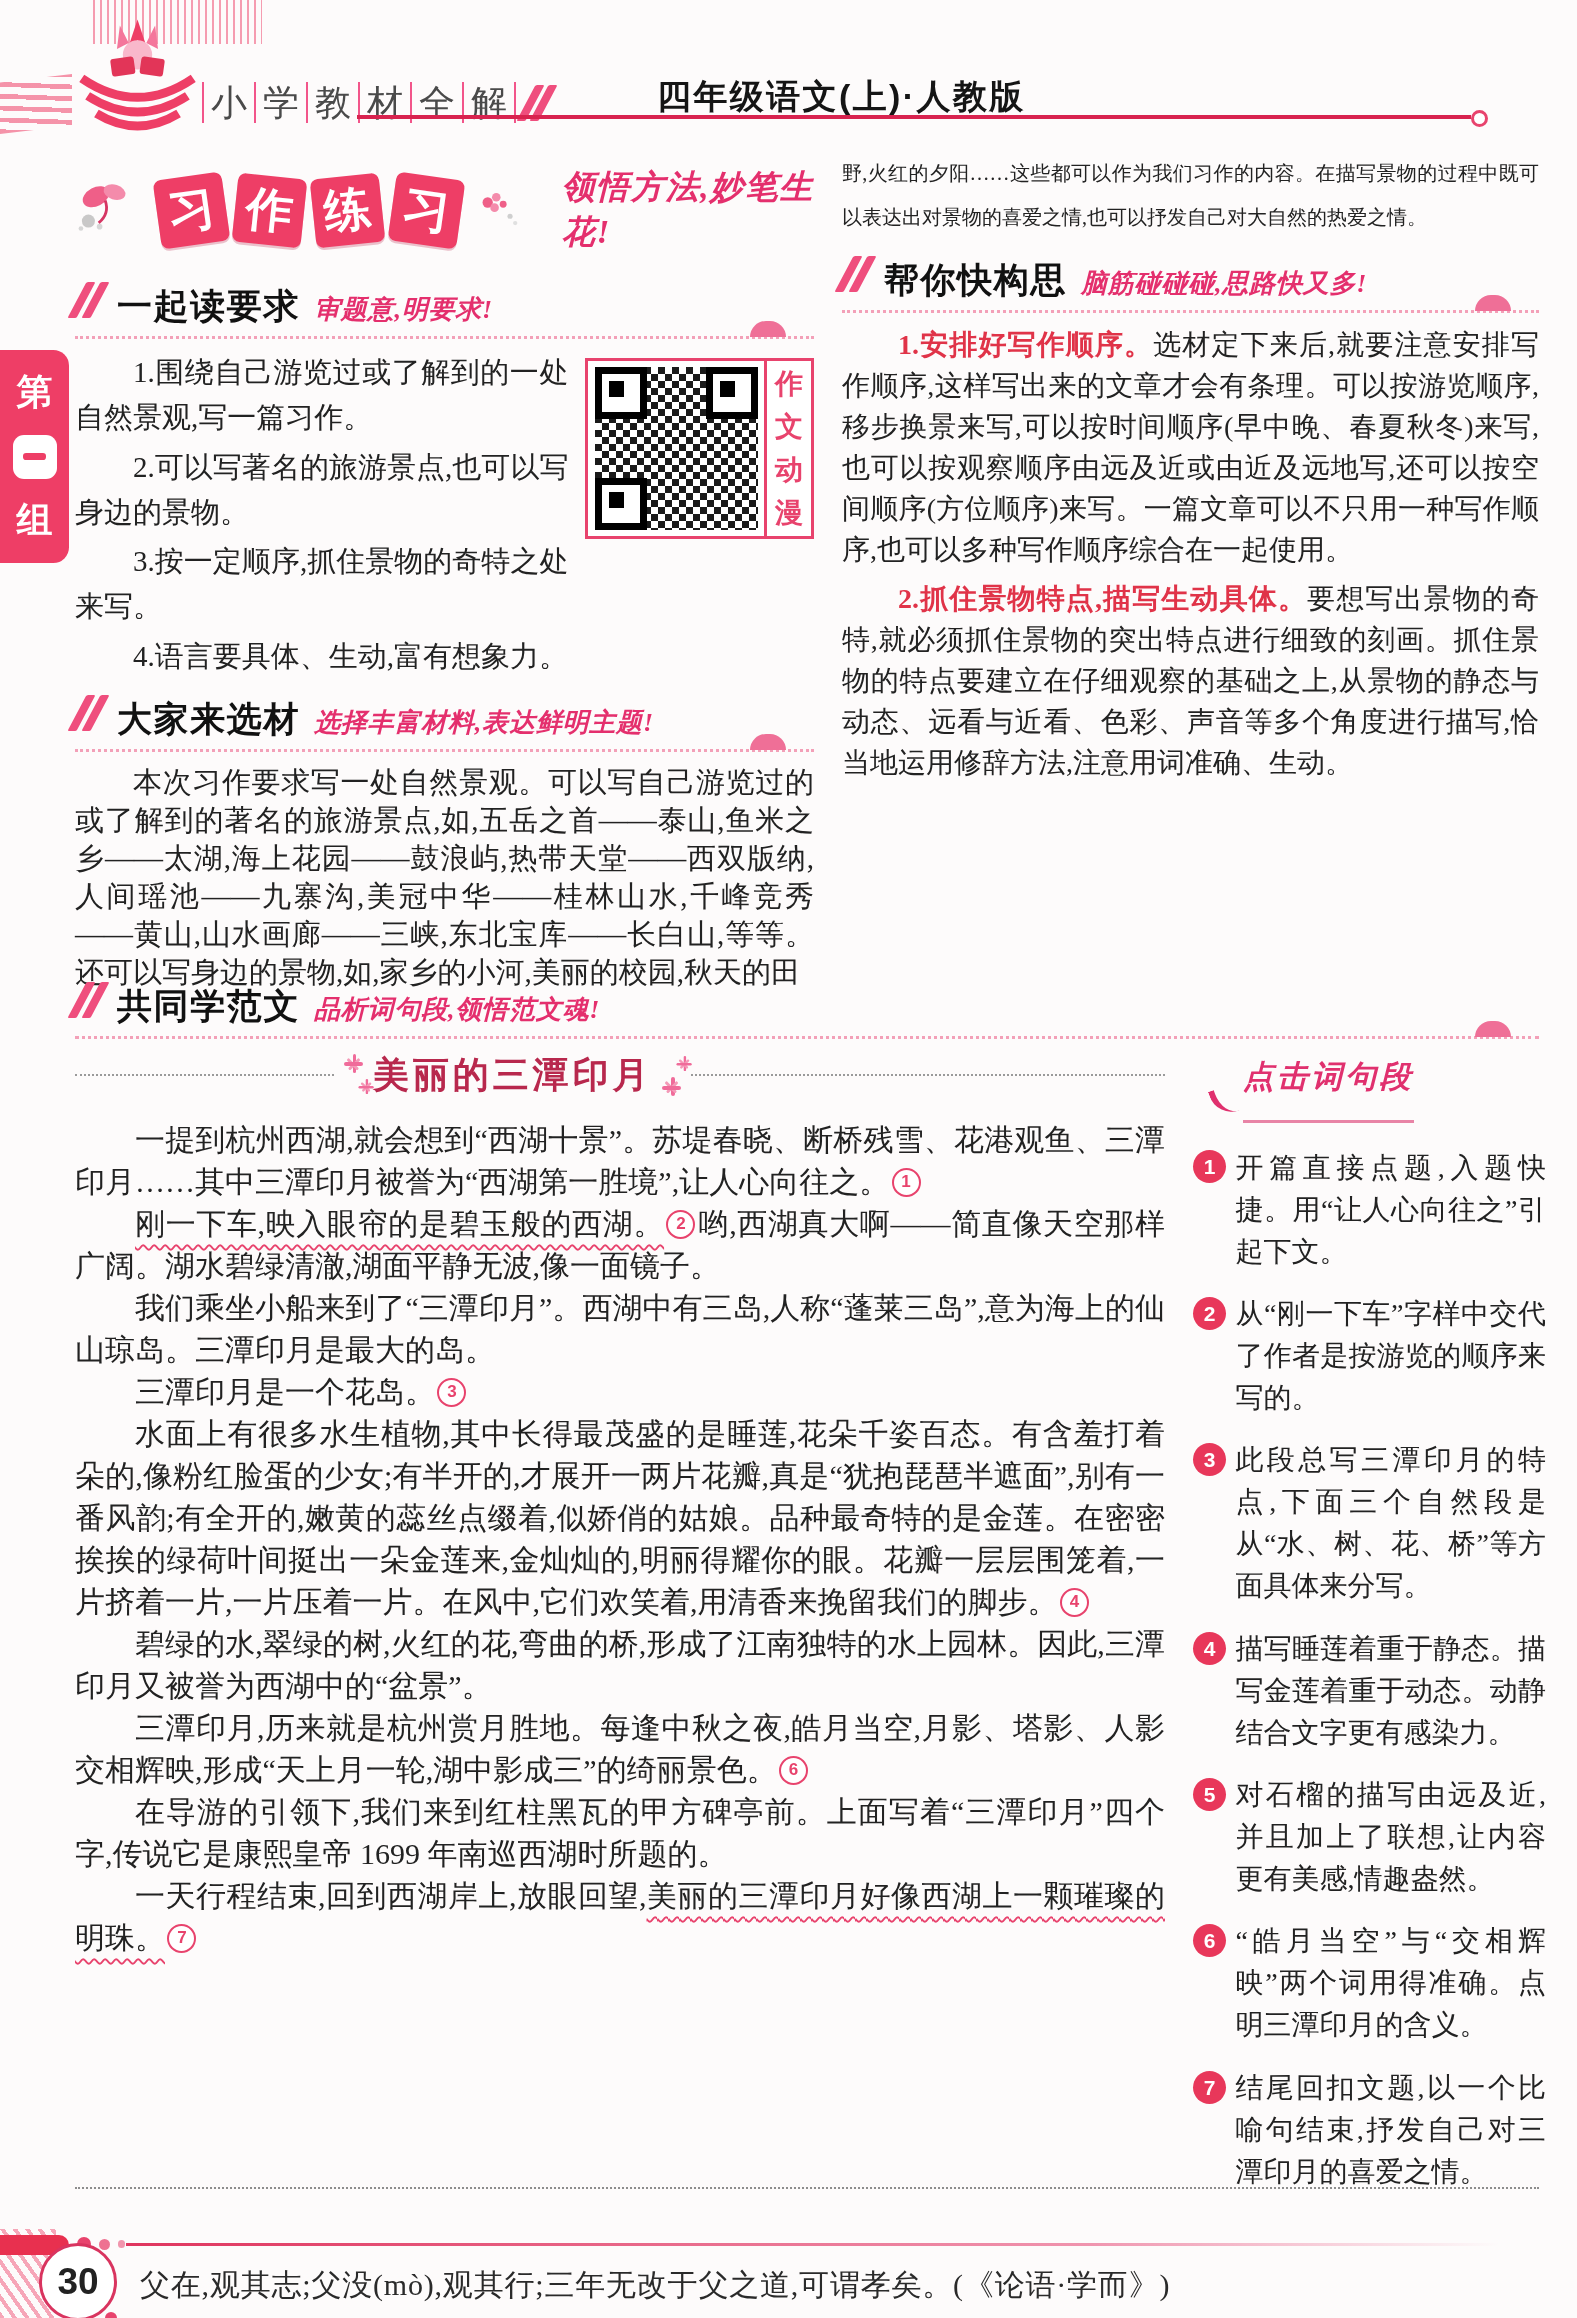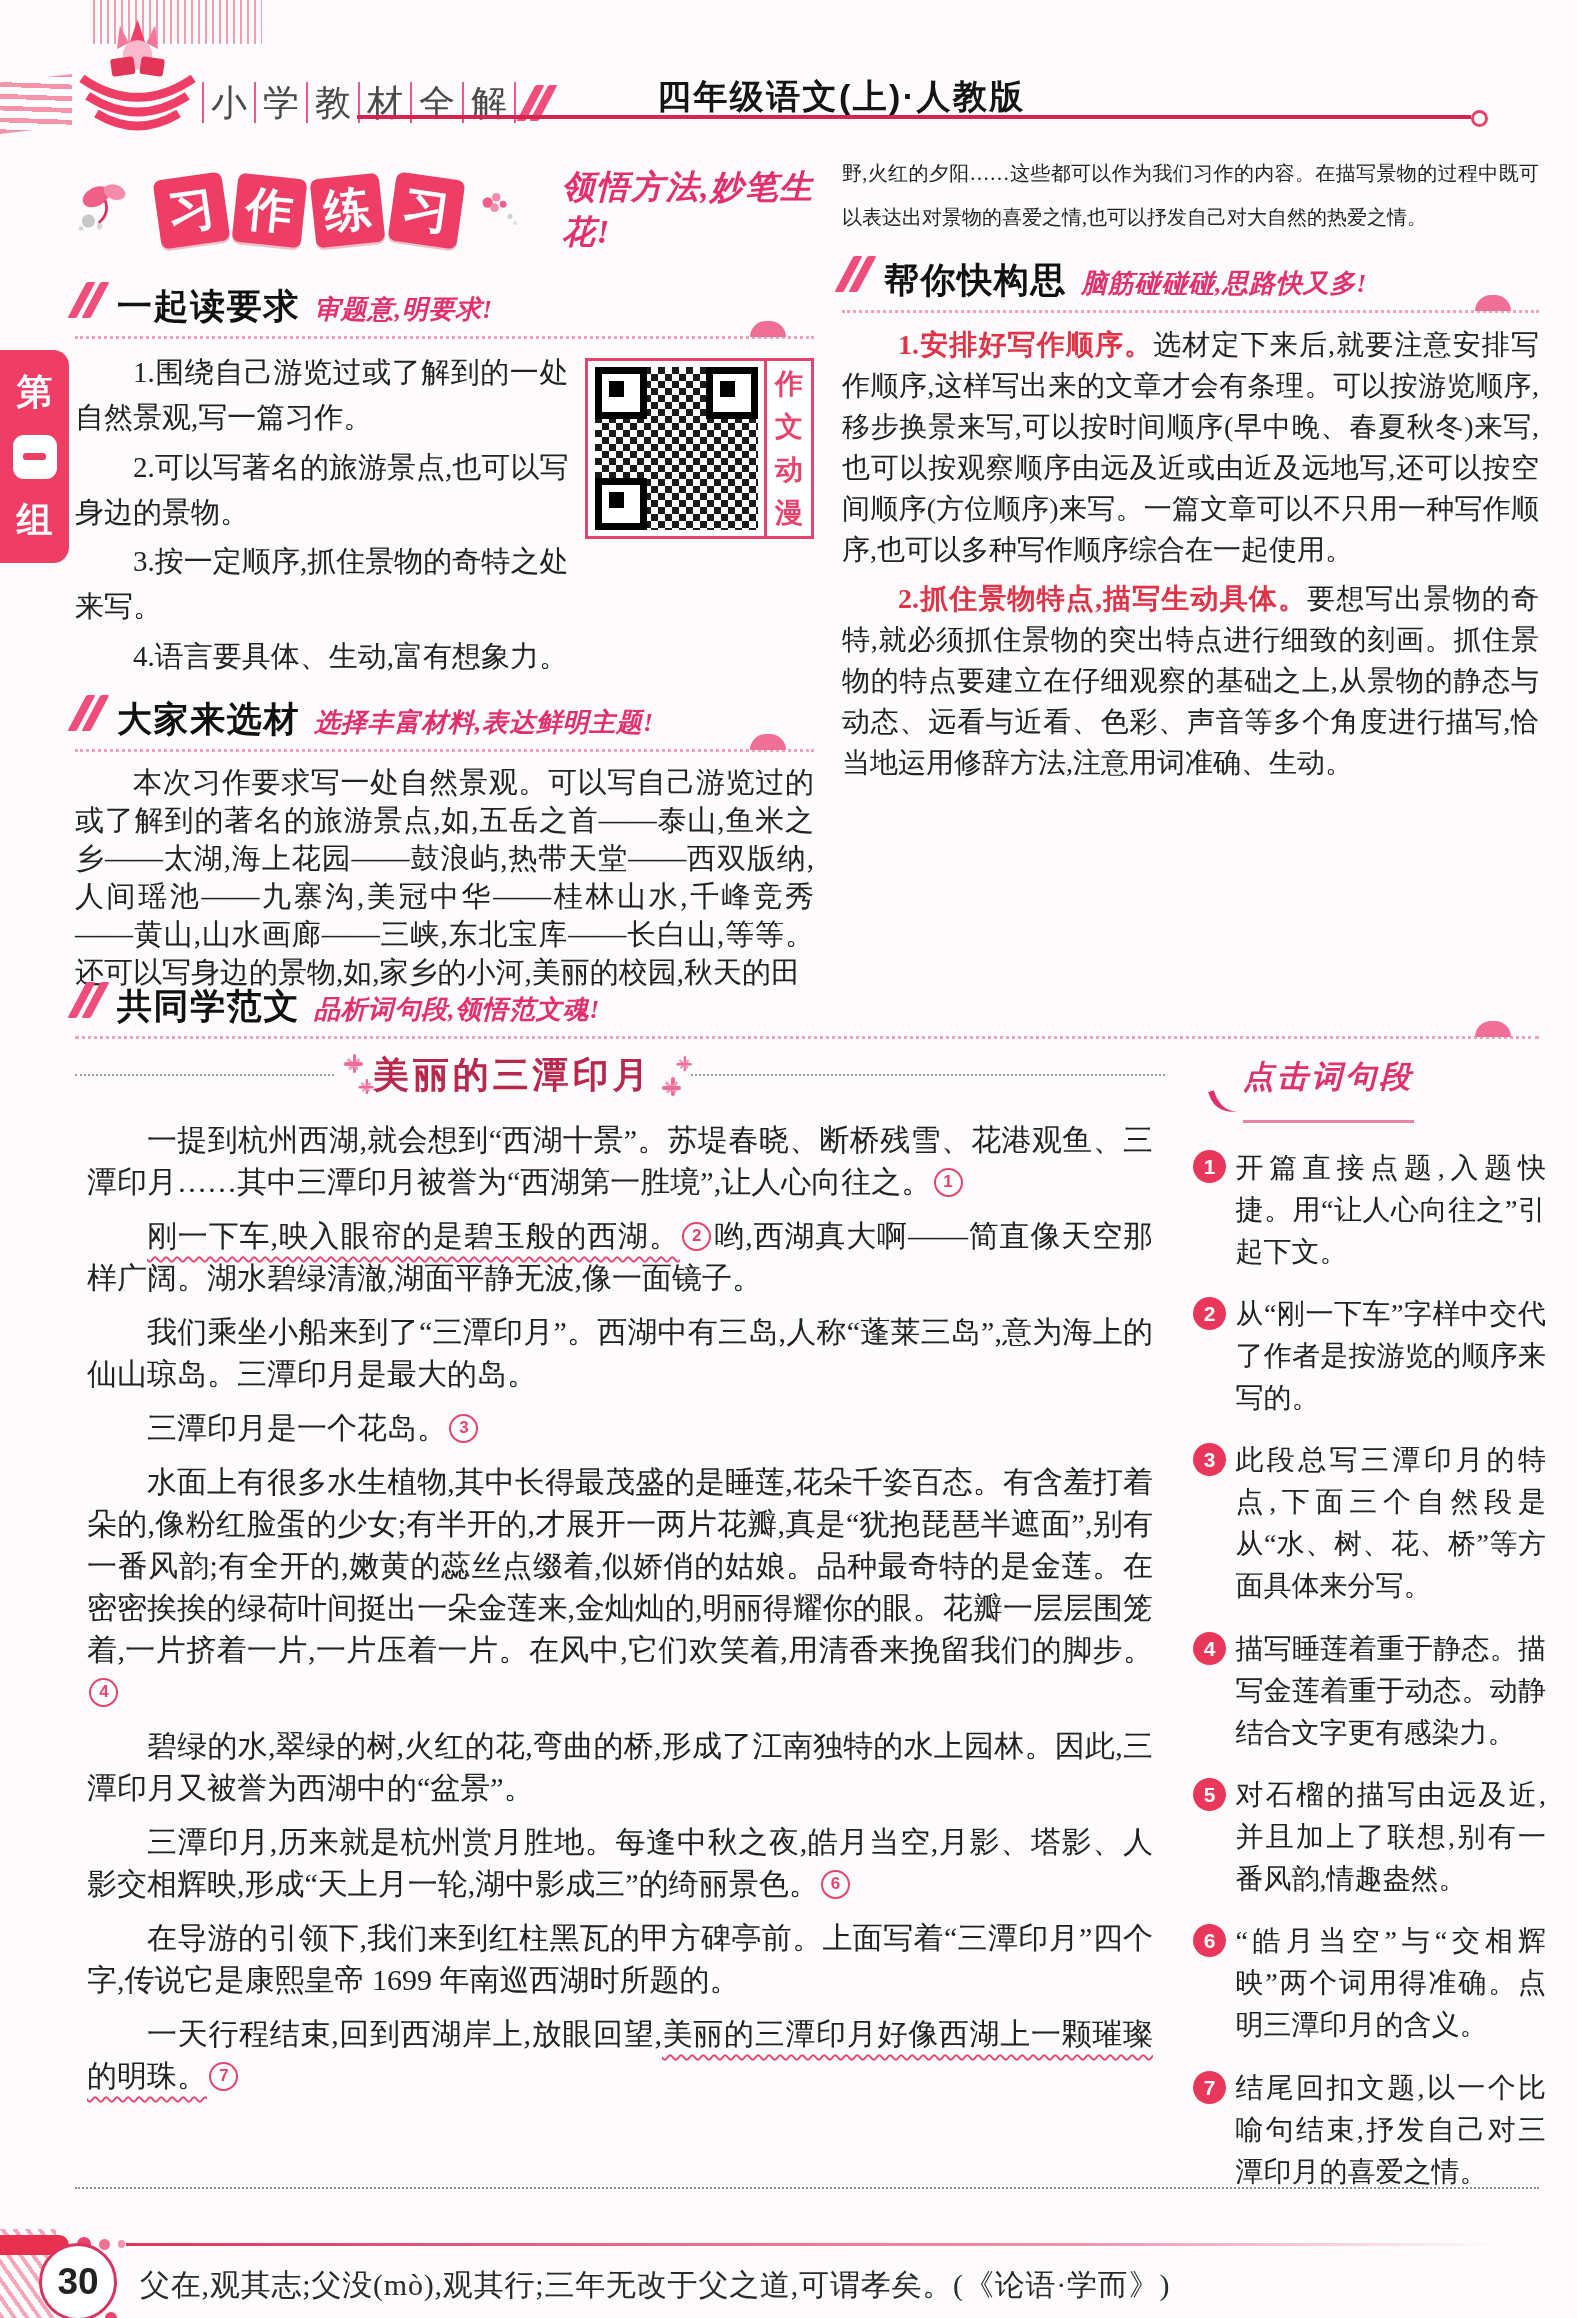--- a/index.html
+++ b/index.html
@@ -84,21 +84,21 @@
   .sparks{display:inline-flex;flex-direction:column;gap:4.7px;}
   .spark{position:relative;width:19px;height:19px;display:inline-block;}
   .spark::before,.spark::after{content:"";position:absolute;background:#f06b9a;border-radius:2.4px;}
   .spark::before{left:45%;top:0;bottom:0;width:3.9px;}
   .spark::after{top:45%;left:0;right:0;height:3.9px;}
   .spark i{position:absolute;inset:0;transform:rotate(45deg);}
   .spark i::before,.spark i::after{content:"";position:absolute;background:#f49ab8;border-radius:2.4px;}
   .spark i::before{left:45%;top:1.6px;bottom:1.6px;width:3.9px;}
   .spark i::after{top:45%;left:1.6px;right:1.6px;height:3.9px;}
   .s2{transform:translateX(12.6px) scale(.8);}
-  .essay-p{font-size:30px;line-height:42px;text-indent:2em;text-align:justify;margin:12px;}
+  .essay-p{font-size:30px;line-height:42px;text-indent:2em;text-align:justify;margin:0;}
   .seg-wavy{text-decoration:underline wavy #e8436d;text-decoration-thickness:2.4px;text-underline-offset:10.2px;}
   .seg-ref{display:inline-block;width:25px;height:25px;border:2.4px solid #e8436d;border-radius:50%;color:#e8436d;
     font-size:17px;line-height:23.5px;text-align:center;vertical-align:4.7px;margin:0 2.4px;text-indent:0;
     font-family:"Liberation Sans",sans-serif;font-weight:bold;background:#fff;}
   
   .anno-head{color:#e0306e;font-weight:bold;font-style:italic;font-size:31px;letter-spacing:3.1px;
     border-bottom:3.1px solid #e884a6;padding-bottom:22px;display:inline-block;position:relative;margin:11px 0 23.5px 50px;}
   .anno-head::before{content:"";position:absolute;left:-31px;bottom:4.7px;width:19px;height:28px;
     border-left:6.3px solid #e0306e;border-radius:0 0 0 23.5px;transform:rotate(-20deg);}
   .anno{display:flex;gap:9.4px;margin-bottom:20.4px;}
@@ -340,21 +340,21 @@
     <div class="anno">
         <span class="a-num">3</span>
         <span class="a-text">此段总写三潭印月的特点,下面三个自然段是从“水、树、花、桥”等方面具体来分写。</span>
       </div>
     <div class="anno">
         <span class="a-num">4</span>
         <span class="a-text">描写睡莲着重于静态。描写金莲着重于动态。动静结合文字更有感染力。</span>
       </div>
     <div class="anno">
         <span class="a-num">5</span>
-        <span class="a-text">对石榴的描写由远及近,并且加上了联想,别有一番风韵,情趣盎然。</span>
+        <span class="a-text">对石榴的描写由远及近,并且加上了联想,让内容更有美感,情趣盎然。</span>
       </div>
     <div class="anno">
         <span class="a-num">6</span>
         <span class="a-text">“皓月当空”与“交相辉映”两个词用得准确。点明三潭印月的含义。</span>
       </div>
     <div class="anno">
         <span class="a-num">7</span>
         <span class="a-text">结尾回扣文题,以一个比喻句结束,抒发自己对三潭印月的喜爱之情。</span>
       </div>
   </div>

